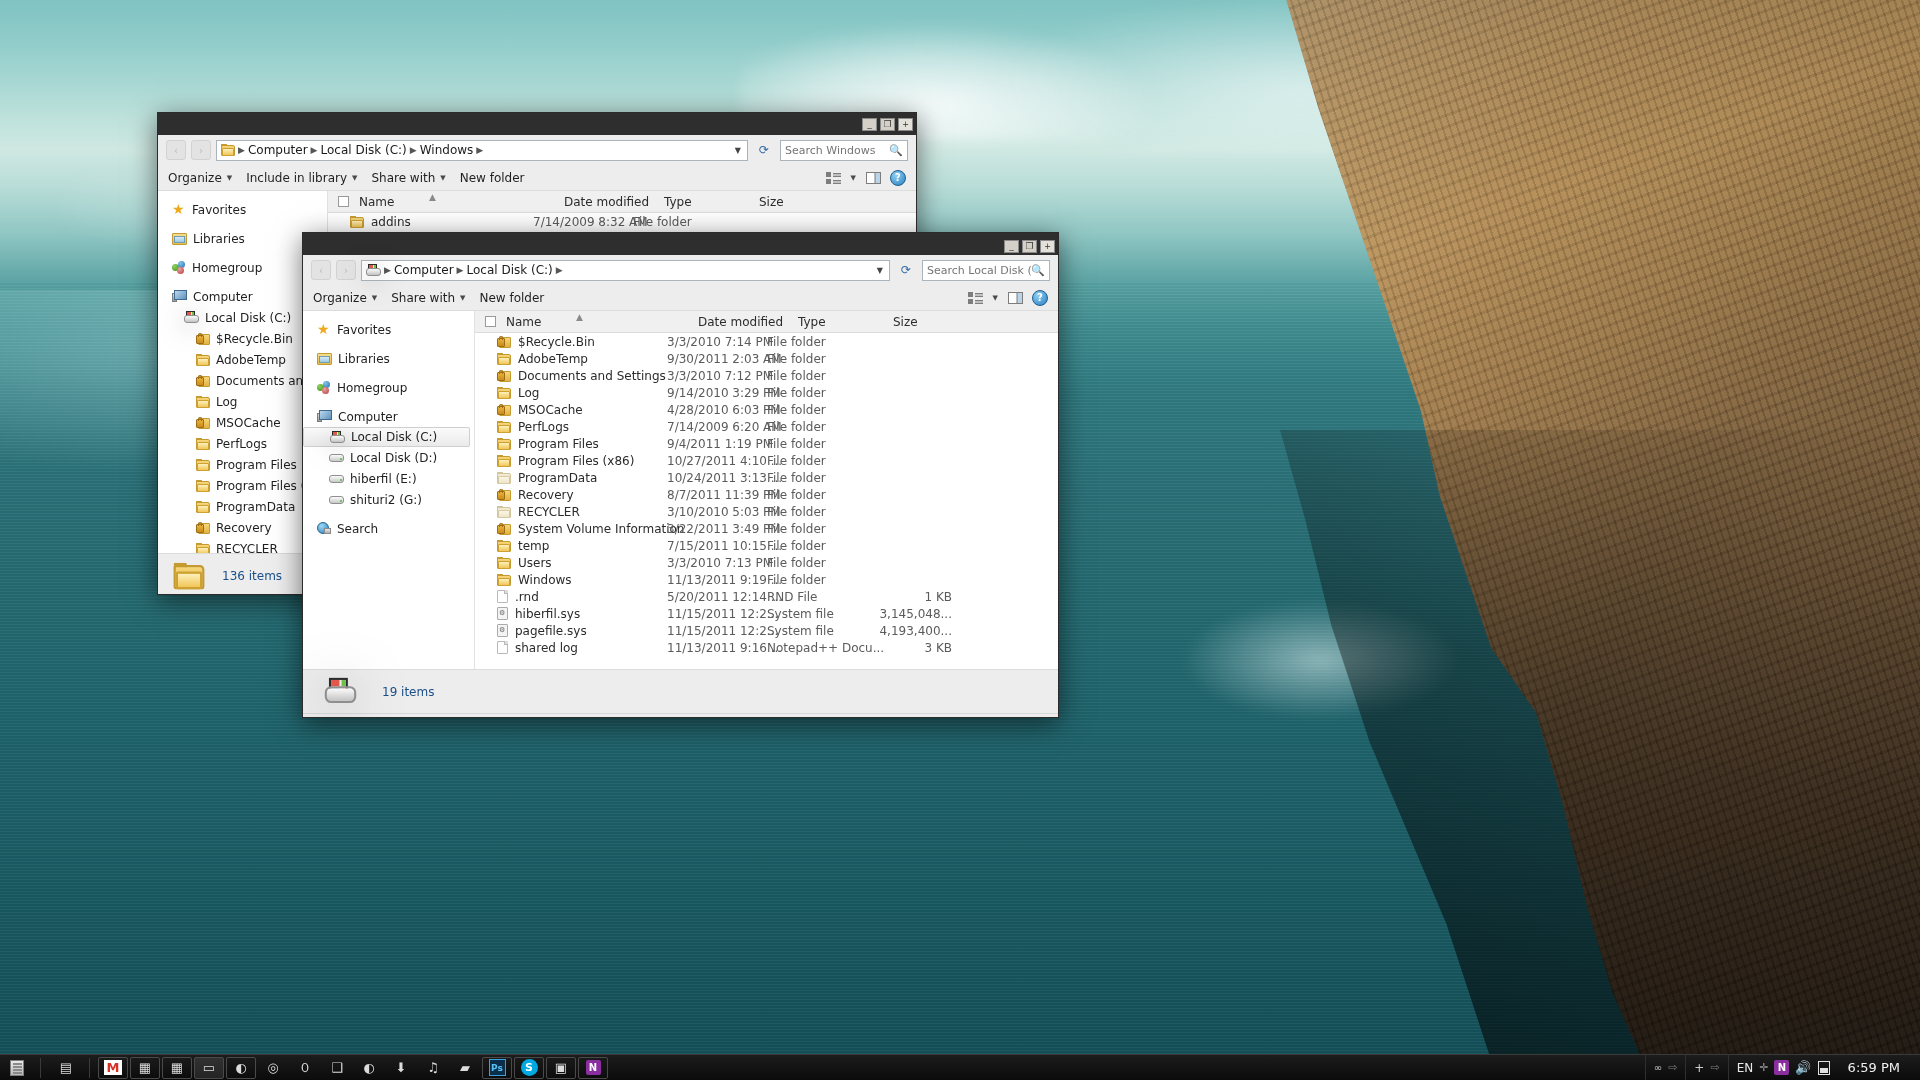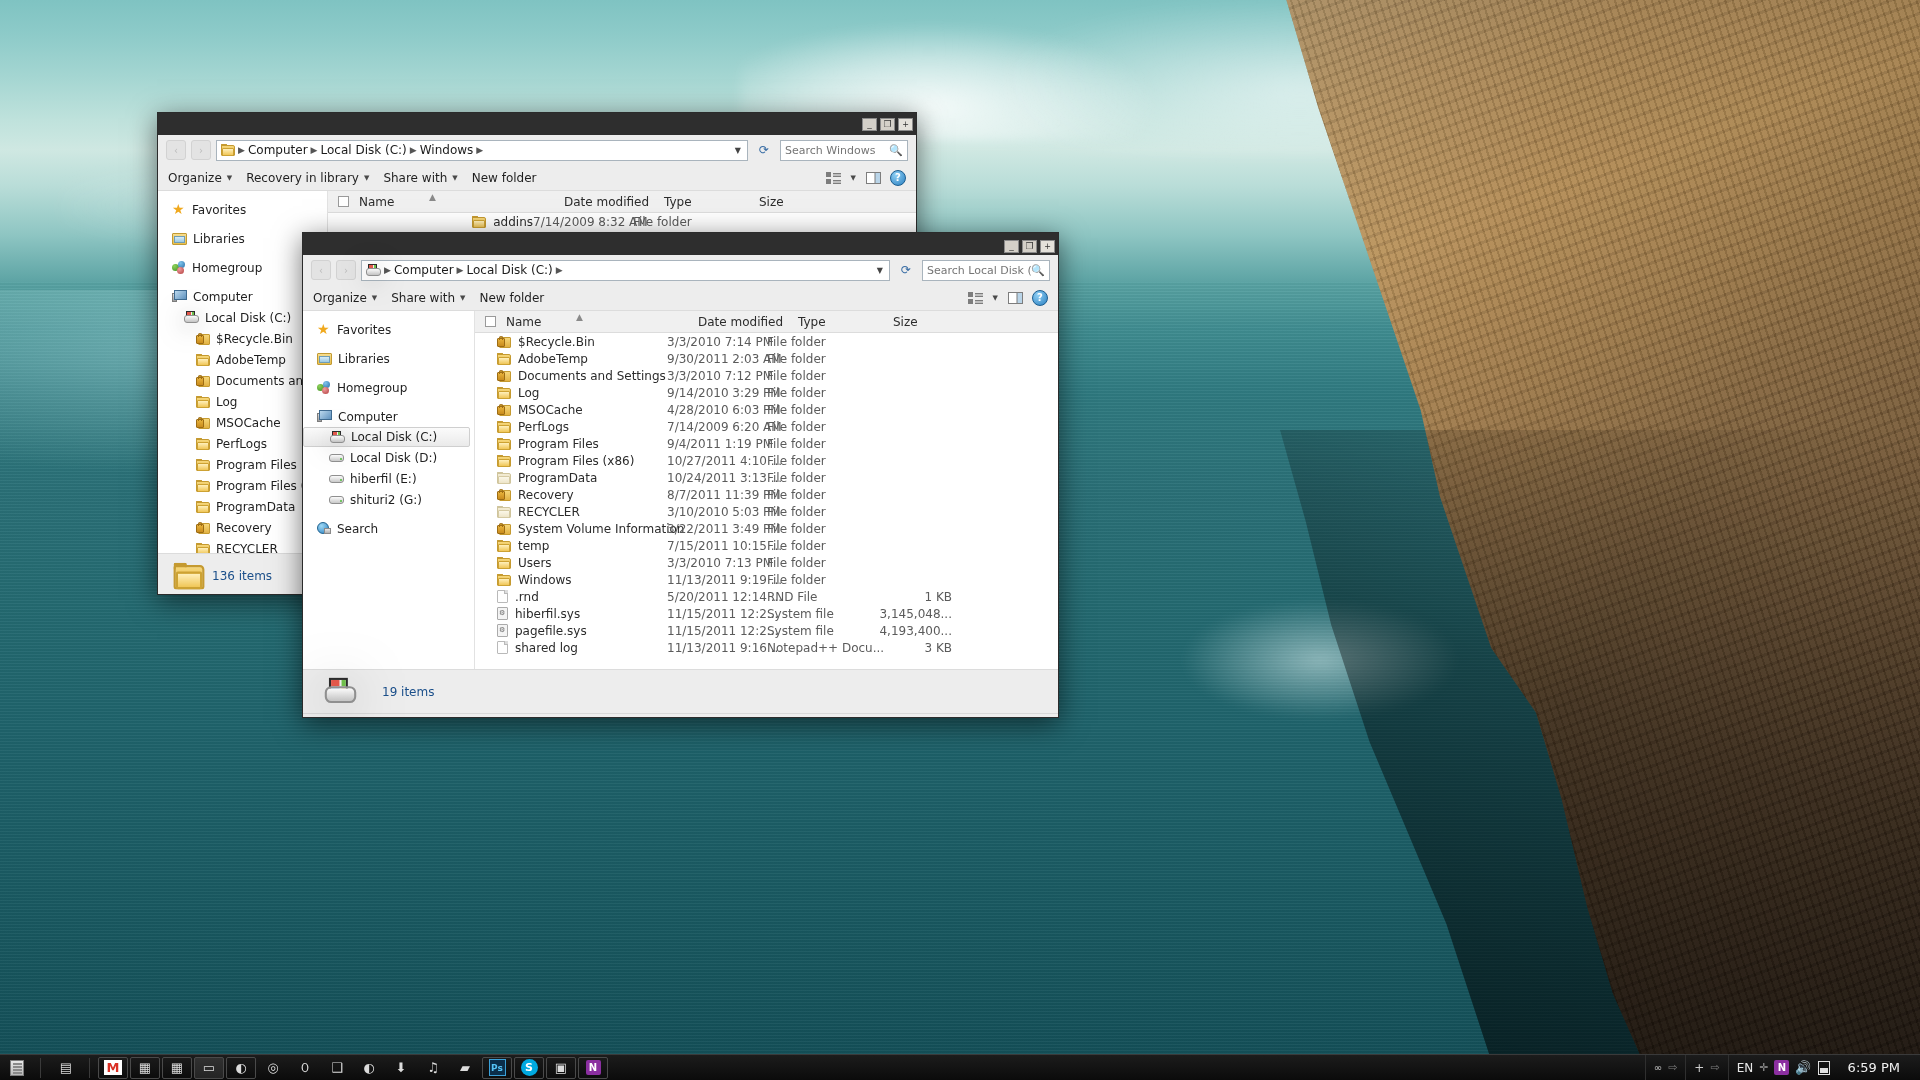--- a/index.html
+++ b/index.html
@@ -445,21 +445,21 @@
       <span class="search-ico">🔍</span>
     </div>
   </div>
 
   <div class="toolbar">
     <div class="tbitem">
       <span>Organize</span>
       <span class="caret">▼</span>
     </div>
     <div class="tbitem">
-      <span>Recovery in library</span>
+      <span>Include in library</span>
       <span class="caret">▼</span>
     </div>
     <div class="tbitem">
       <span>Share with</span>
       <span class="caret">▼</span>
     </div>
     <div class="tbitem">
       <span>New folder</span>
     </div>
     <div class="tb-right">
@@ -619,21 +619,21 @@
         <div class="ch" style="width:205px; position:relative;">
           <span class="sortmark" style="left:80px;">▲</span>
           <span>Name</span>
         </div>
         <div class="ch" style="width:100px;">Date modified</div>
         <div class="ch" style="width:95px;">Type</div>
         <div class="ch" style="width:90px;">Size</div>
       </div>
       <div id="bg-rows">
           <div class="row">
-            <div class="c-name" style="width:205px;justify-content:flex-end;">
+            <div class="c-name" style="width:205px;">
               <span class="ico ico-folder">
                 <i class="tab"></i>
                 <i class="back"></i>
                 <i class="front"></i>
               </span>
               <span>addins</span>
             </div>
             <div class="c-date" style="width:100px;">7/14/2009 8:32 AM</div>
             <div class="c-type" style="width:95px;">File folder</div>
             <div class="c-size" style="width:90px;"></div>
@@ -641,21 +641,21 @@
         </div>
     </div>
   </div>
 
   <div class="detailspane">
     <span class="ico ico-folder" style="transform:scale(2.2); margin-left:8px;">
         <i class="tab"></i>
         <i class="back"></i>
         <i class="front"></i>
       </span>
-    <span style="margin-left:4px;">136 items</span>
+    <span style="margin-left:14px;">136 items</span>
   </div>
 
 </div>
 
 <div class="win" id="fgwin" style="left:302px; top:232px; width:757px; height:486px;">
   <div class="win-frame-top"></div>
   <div class="titlebar" style="height:18px;">
     <div class="tb-btn tb-mini">_</div>
     <div class="tb-btn tb-mini">❐</div>
     <div class="tb-btn plus">+</div>

